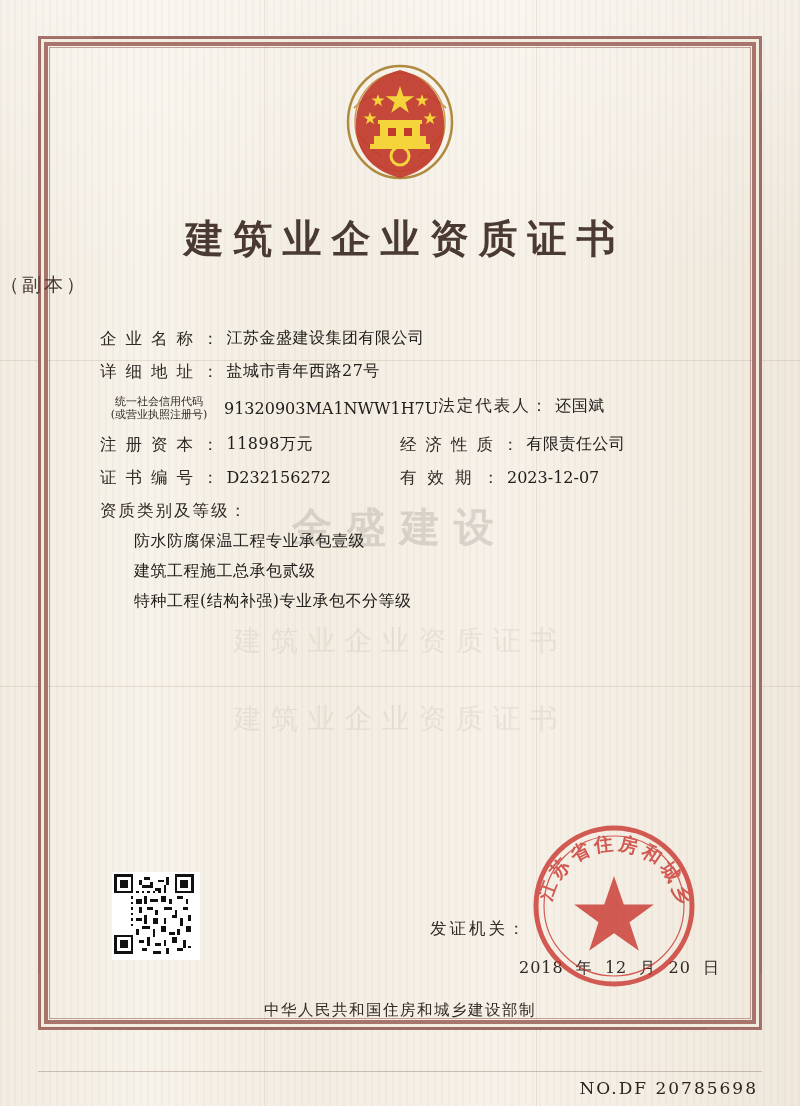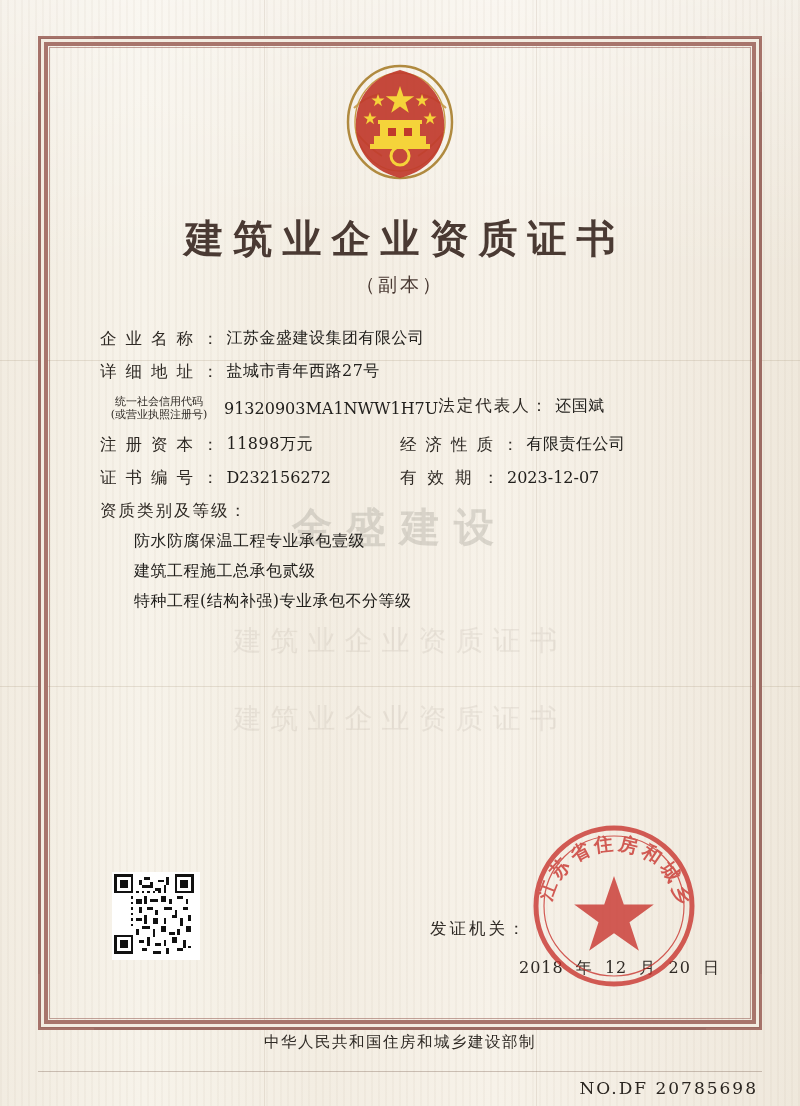--- a/index.html
+++ b/index.html
@@ -54,21 +54,21 @@
     width:128px;height:128px;
   }
   
   #main-title{
     position:absolute;top:212px;left:0;right:0;text-align:center;
     font-family:"DejaVu Serif","Liberation Serif",serif;
     font-weight:bold;font-size:39px;letter-spacing:10px;
     color:#4a3a33;text-indent:10px;
   }
   #sub-title{
-    position:absolute;top:272px;left:0;right:0;text-align:center;
+    position:absolute;top:272px;left:0;right:0;
     font-family:"DejaVu Serif","Liberation Serif",serif;
     font-size:19px;letter-spacing:3px;color:#4a3a33;
   }
   
   #fields{
     position:absolute;left:100px;top:322px;width:620px;
     font-family:"DejaVu Serif","Liberation Serif",serif;
     color:#2f2a25;
   }
   .row{display:flex;align-items:center;height:33px;}
@@ -125,21 +125,21 @@
   }
   #issue-date{
     position:absolute;left:516px;top:958px;
     font-family:"DejaVu Serif","Liberation Serif",serif;
     font-size:16px;letter-spacing:1px;color:#2f2a25;
   }
   #issue-date span{margin:4px 3px;}
   #ministry{
     position:absolute;left:0;right:0;top:1000px;text-align:center;
     font-family:"DejaVu Serif","Liberation Serif",serif;
-    font-size:15.5px;letter-spacing:1.5px;color:#2f2a25;margin-top:32px;
+    font-size:15.5px;letter-spacing:1.5px;color:#2f2a25;
   }
   #seal{
     position:absolute;left:528px;top:820px;width:172px;height:172px;
     pointer-events:none;
   }
   #footer-note{
     position:absolute;left:40px;bottom:10px;
     font-family:"DejaVu Serif","Liberation Serif",serif;
     font-size:13px;color:#2a2520;letter-spacing:.2px;
   }

